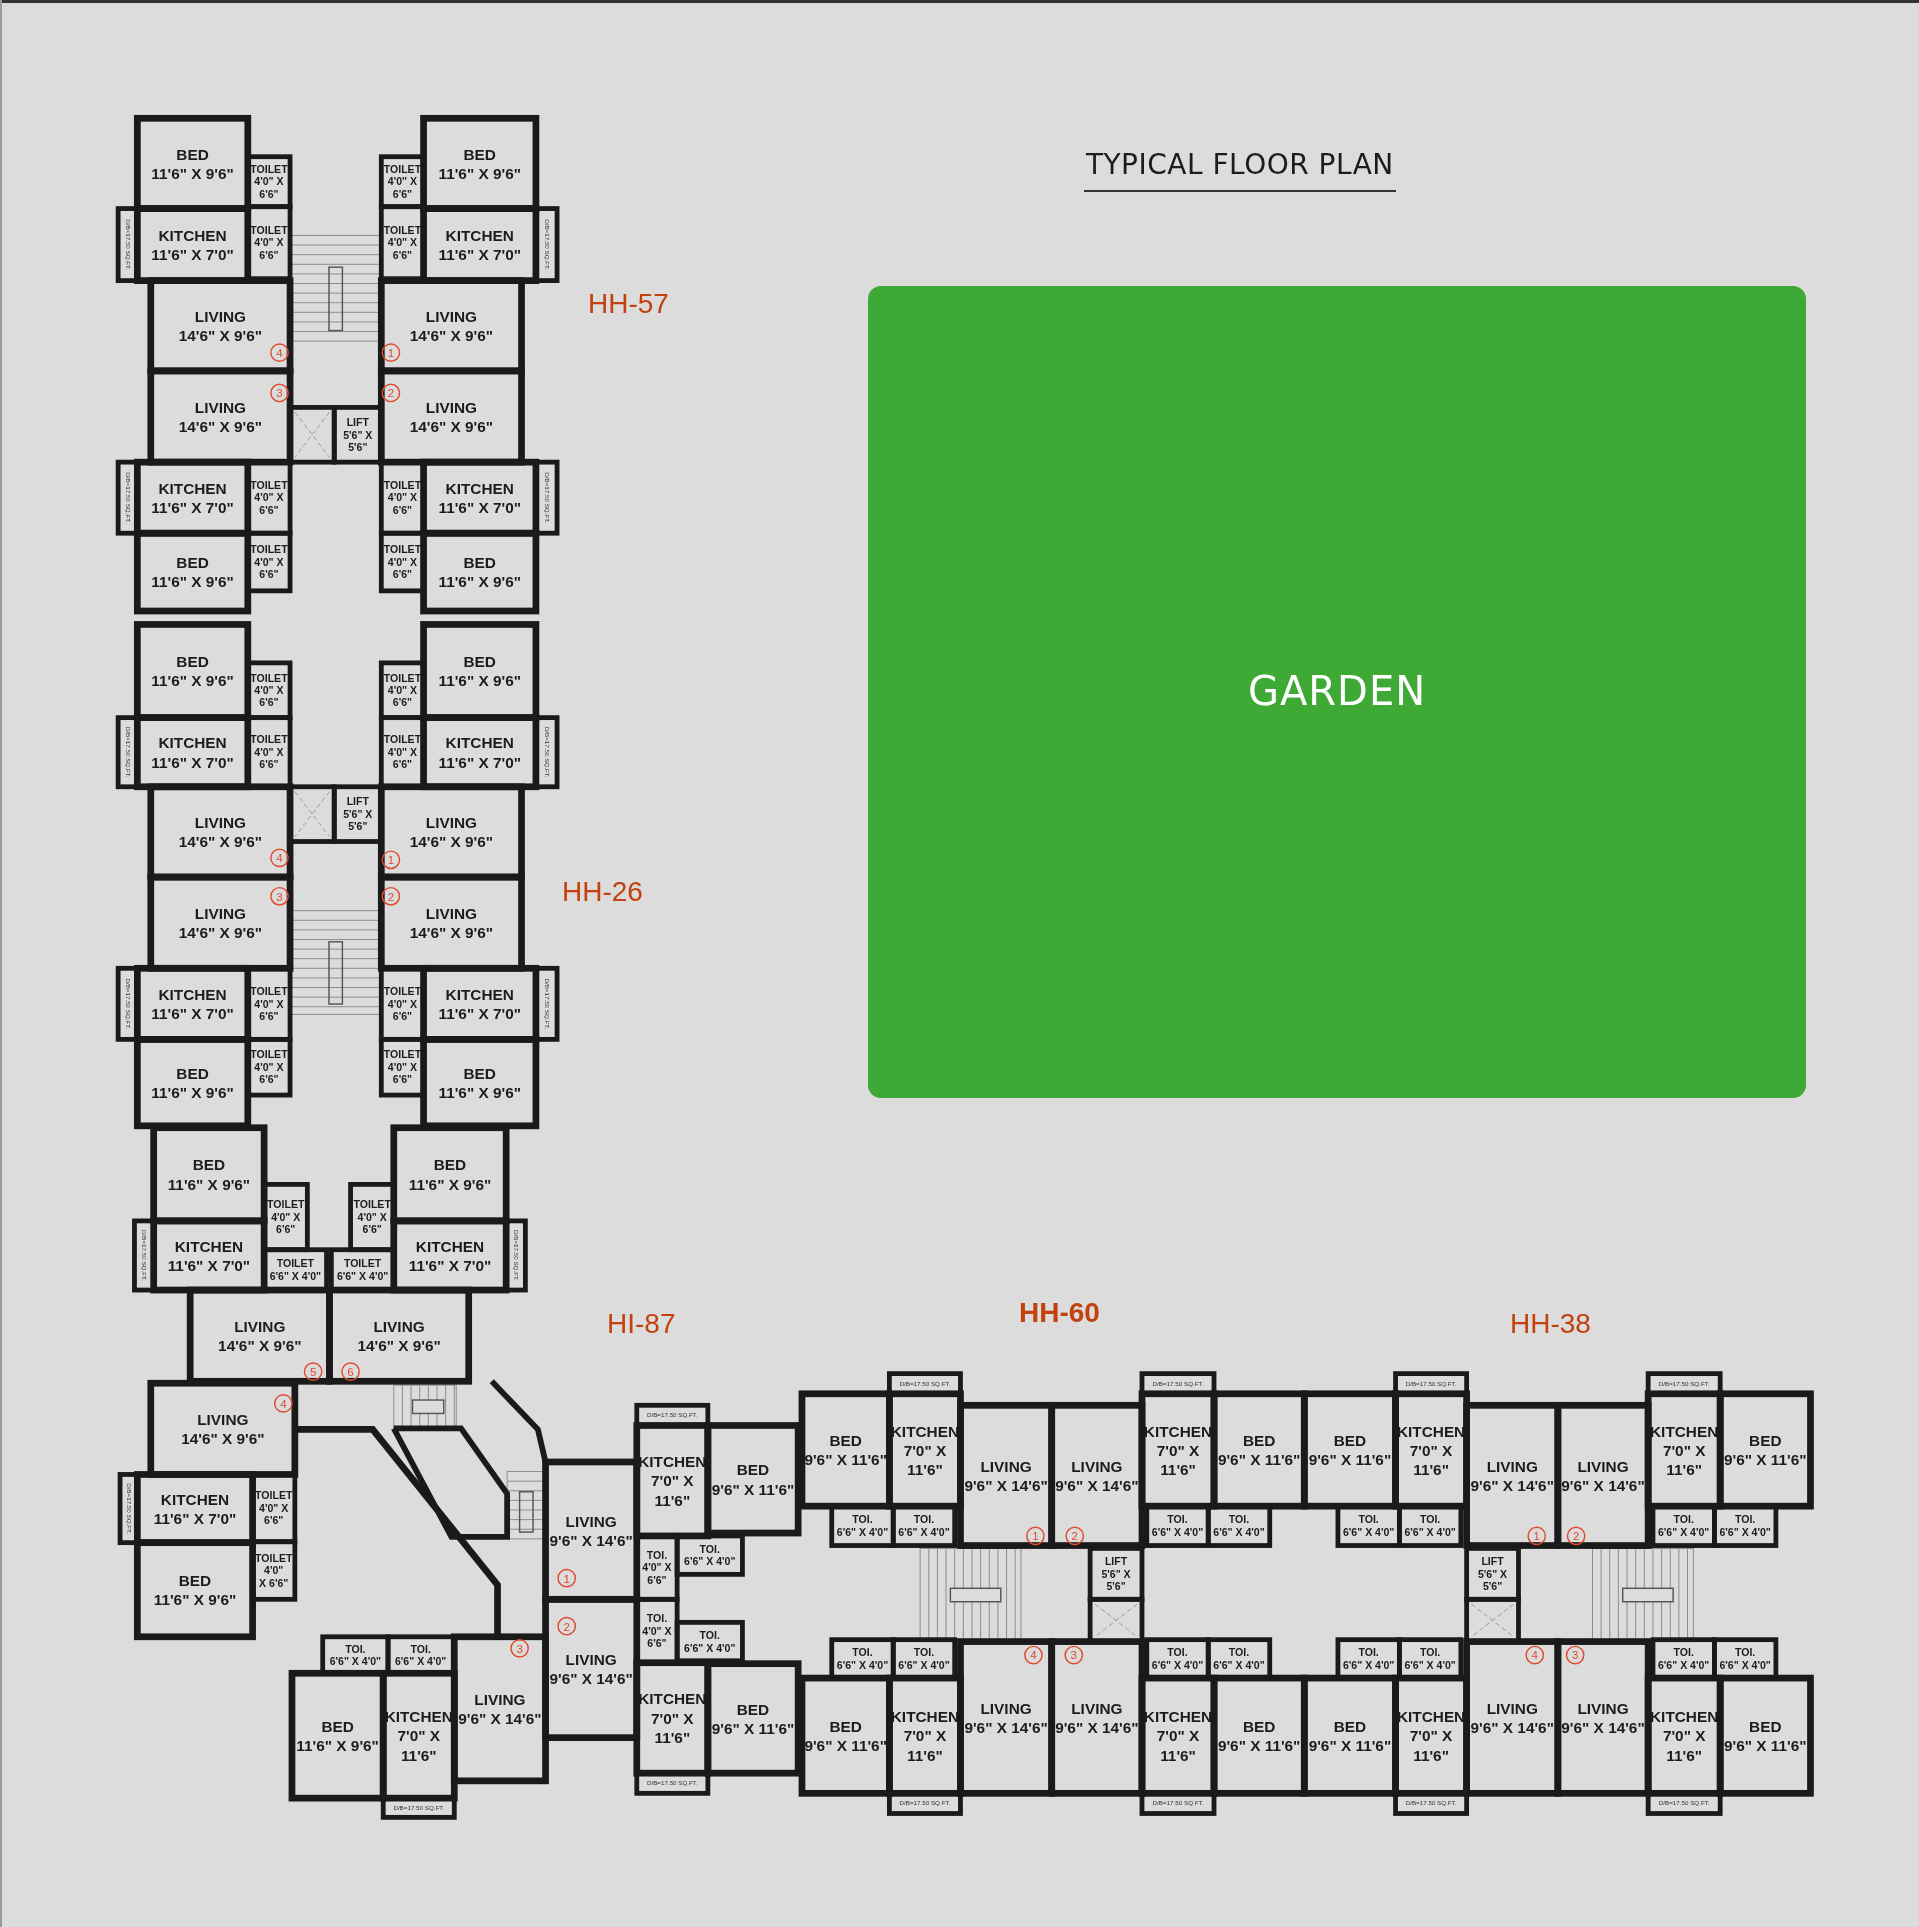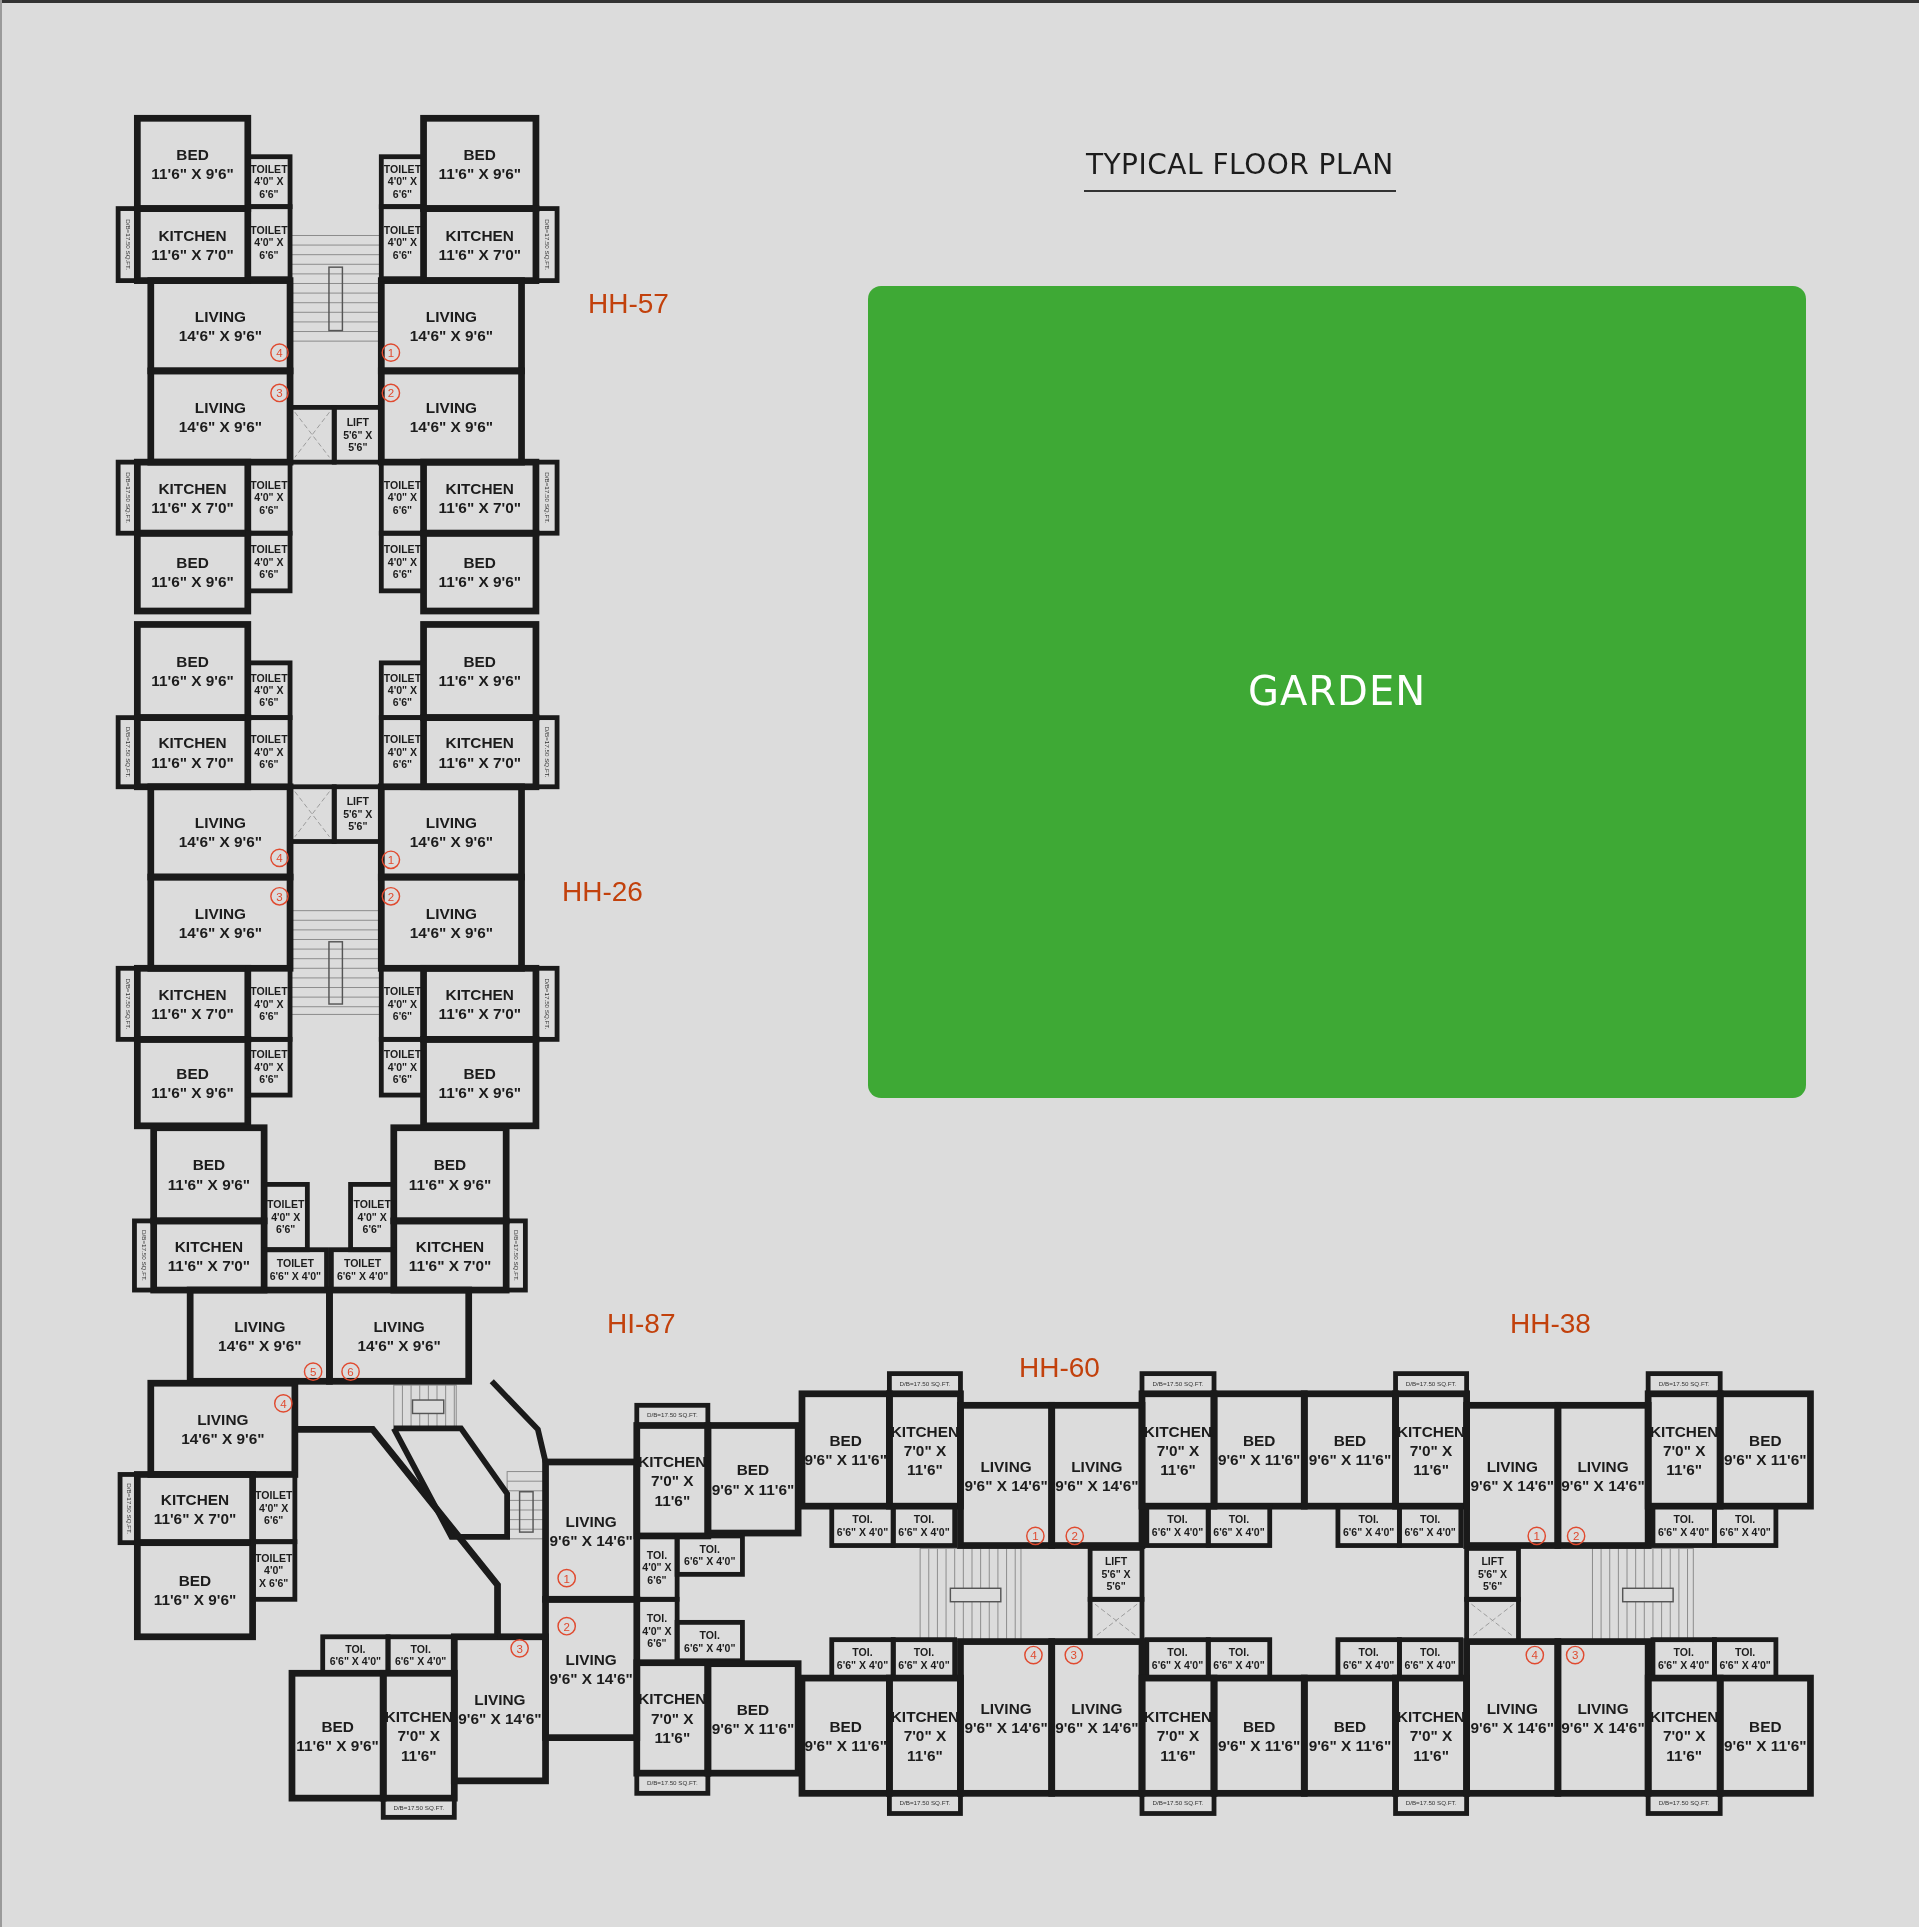--- a/index.html
+++ b/index.html
@@ -924,16 +924,16 @@
 <div class="title">TYPICAL FLOOR PLAN</div>
 
 <div class="garden">
   <span>GARDEN</span>
 </div>
 
 <div id="bldg-labels">
     <div class="bldg-label" style="left: 588px; top: 288px;">HH-57</div>
     <div class="bldg-label" style="left: 562px; top: 876px;">HH-26</div>
     <div class="bldg-label" style="left: 607px; top: 1308px;">HI-87</div>
-    <div class="bldg-label" style="left: 1019px; top: 1352px;">HH-60</div>
+    <div class="bldg-label" style="left: 1019px; top: 1297px; font-weight: bold;">HH-60</div>
     <div class="bldg-label" style="left: 1510px; top: 1308px;">HH-38</div>
   </div>
 
 
 </body></html>

